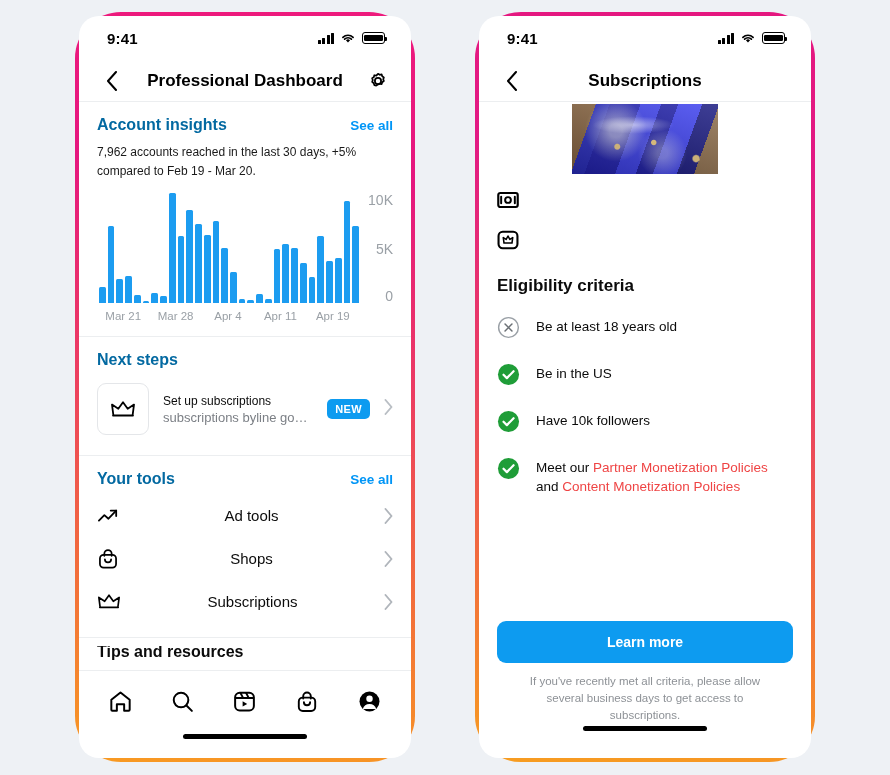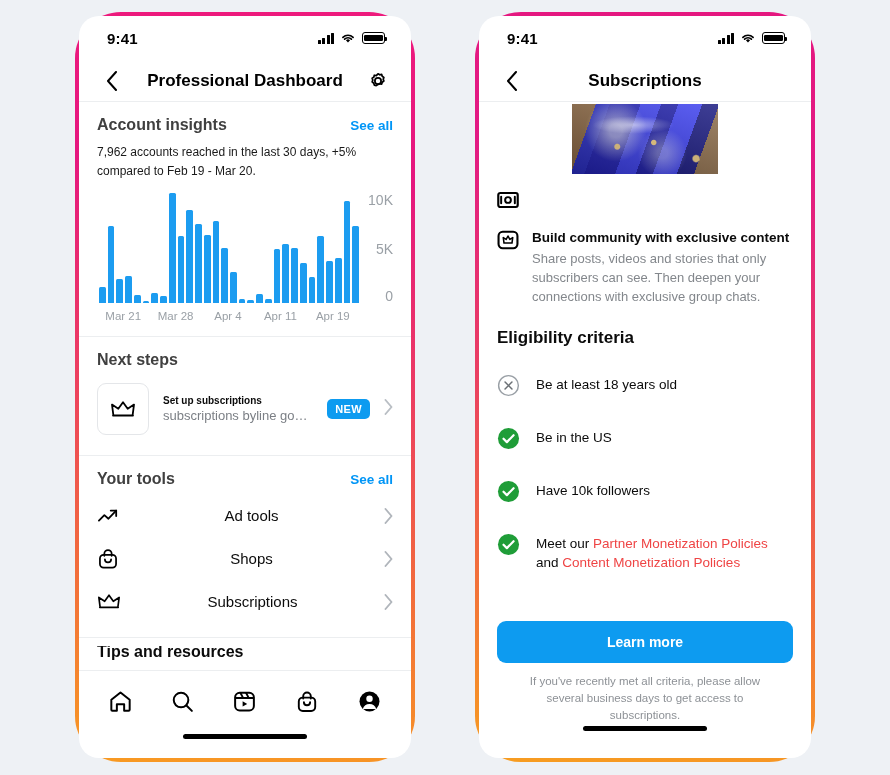--- a/index.html
+++ b/index.html
@@ -52,40 +52,40 @@
     padding: 0 18px; border-bottom: 1px solid #eceef0;
   }
   .nav-title { position:absolute; left:0; right:0; text-align:center; font-size:17px; font-weight:bold; color:#000; pointer-events:none; }
   .icon-btn { width: 30px; height: 30px; display:flex; align-items:center; justify-content:center; cursor:pointer; z-index:2; }
   .gear-btn { margin-left: auto; }
 
   
   .body { flex: 1 1 auto; overflow: hidden; position: relative; }
   .sec { padding: 14px 18px 0 18px; }
   .sec-head { display: flex; align-items: baseline; justify-content: space-between; }
-  .sec-title { font-size: 16px; font-weight: bold; color: #404040; }
+  .sec-title { font-size: 16px; font-weight: bold; color: #0369a1; }
   .see-all { font-size: 13.5px; color: #0095f6; font-weight: bold; cursor: pointer; }
   .sub-copy { margin-top: 9px; font-size: 12px; line-height: 19px; color: #1a1a1a; }
   .divider { height: 1px; background: #eceef0; margin: 14px 0 0 0; }
 
   
   .chart-wrap { margin-top: 12px; display: flex; height: 110px; }
   .plot { flex: 1 1 auto; display: flex; align-items: flex-end; gap: 2px; padding-left: 2px; }
   .bar { flex: 1 1 auto; background: #1c9cf0; border-radius: 1.5px 1.5px 0 0; min-height: 2px; }
   .yaxis { flex: 0 0 34px; display: flex; flex-direction: column; justify-content: space-between; align-items: flex-end; padding-left: 7px; }
   .ytick { font-size: 14px; color: #9aa0a6; line-height: 1; }
   .ytick.mid { transform: translateY(1px); }
   .xaxis { display: flex; padding-right: 34px; margin-top: 7px; }
   .xtick { font-size: 11.5px; color: #9aa0a6; flex: 1 1 0; text-align: center; }
 
   
   .card-row { display: flex; align-items: center; gap: 14px; margin-top: 14px; padding-bottom: 6px; cursor: pointer; }
   .card-thumb { width: 52px; height: 52px; flex: 0 0 52px; border: 1px solid #e4e6e9; border-radius: 9px; display: flex; align-items: center; justify-content: center; }
   .card-text { flex: 1 1 auto; min-width: 0; }
-  .card-title { font-size: 10px; font-weight: bold; color: #0b0b0b; }
+  .card-title { font-size: 12px; font-weight: normal; color: #0b0b0b; }
   .card-byline { font-size: 13px; color: #7b7f85; margin-top: 2px; white-space: nowrap; overflow: hidden; text-overflow: ellipsis; }
   .badge-new { background:#0d9bf0; color:#fff; font-size:11px; font-weight:bold; padding:4px 8px; border-radius:5px; letter-spacing:.4px; flex:0 0 auto; }
   .chev { flex: 0 0 auto; color: #b9bec4; }
 
   
   .tool-row { display:flex; align-items:center; gap:16px; height: 43px; cursor:pointer; }
   .tool-label { flex:1 1 auto; font-size: 15px; color: #0b0b0b; text-align: center; }
   .tips-peek { padding: 0 18px; margin-top: 8px; height: 14px; overflow: hidden; }
   .tips-peek span { font-size: 16px; font-weight: bold; color: #0b0b0b; display:block; transform: translateY(-3px); }
 
@@ -112,21 +112,21 @@
       radial-gradient(circle at 56% 55%, rgba(220,190,120,.95) 0 2.5%, rgba(0,0,0,0) 3.5%),
       radial-gradient(circle at 85% 78%, rgba(220,190,120,.9) 0 2.2%, rgba(0,0,0,0) 3.2%),
       radial-gradient(circle at 31% 61%, rgba(215,185,115,.9) 0 2.2%, rgba(0,0,0,0) 3.2%),
       linear-gradient(200deg, rgba(255,255,255,.18), rgba(0,0,0,.28));
   }
   .feat { display: flex; gap: 13px; padding: 0 18px; margin-top: 16px; }
   .feat-ico { flex: 0 0 22px; padding-top: 1px; }
   .feat-title { font-size: 13.5px; font-weight: bold; color:#0b0b0b; line-height: 18px; }
   .feat-desc { font-size: 13px; color: #83878c; line-height: 19px; margin-top: 2px; }
   .elig-title { font-size: 17px; font-weight: bold; color:#0b0b0b; padding: 0 18px; margin-top: 22px; }
-  .elig-row { display:flex; gap: 16px; padding: 0 18px; margin-top: 25px; align-items: flex-start; }
+  .elig-row { display:flex; gap: 16px; padding: 0 18px; margin-top: 19px; align-items: flex-start; }
   .elig-ico { flex: 0 0 23px; padding-top: 1px; }
   .elig-text { font-size: 13.5px; color: #0b0b0b; line-height: 19px; padding-top: 2px; }
   .lnk { color: #ef4444; }
   .cta-wrap { padding: 0 18px; }
   .cta { background:#0d9bf0; color:#fff; font-size:14px; font-weight:bold; text-align:center; padding: 13px 0; border-radius: 9px; cursor:pointer; }
   .cta-note { font-size: 11.5px; color:#8d9196; text-align:center; line-height:17px; padding: 10px 22px 0 22px; }
   .spacer { flex: 1 1 auto; }
 </style>
 </head>
 <body>
@@ -388,24 +388,20 @@
           </div>
         </div>
 
         <div class="feat">
           <div class="feat-ico">
             <svg width="22" height="20" viewBox="0 0 24 22">
               <rect x="1.6" y="2" width="20.8" height="18" rx="4.6" fill="none" stroke="#000" stroke-width="2.3"></rect>
               <path d="M7.4 14.4h9.2M7.6 14.2 6.8 8.3l3.2 2.1L12 6.6l2 3.8 3.2-2.1-.8 5.9z" fill="none" stroke="#000" stroke-width="1.7" stroke-linejoin="round" stroke-linecap="round"></path>
             </svg>
           </div>
-          <div>
-            <div class="feat-title">Build community with exclusive content</div>
-            <div class="feat-desc">Share posts, videos and stories that only subscribers can see. Then deepen your connections with exclusive group chats.</div>
-          </div>
         </div>
 
         <div class="elig-title">Eligibility criteria</div>
 
         <div class="elig-row">
           <div class="elig-ico">
             <svg width="23" height="23" viewBox="0 0 24 24">
               <circle cx="12" cy="12" r="10.3" fill="none" stroke="#9aa0a6" stroke-width="1.5"></circle>
               <path d="M8.4 8.4l7.2 7.2M15.6 8.4l-7.2 7.2" stroke="#6b7075" stroke-width="1.6" stroke-linecap="round"></path>
             </svg>

